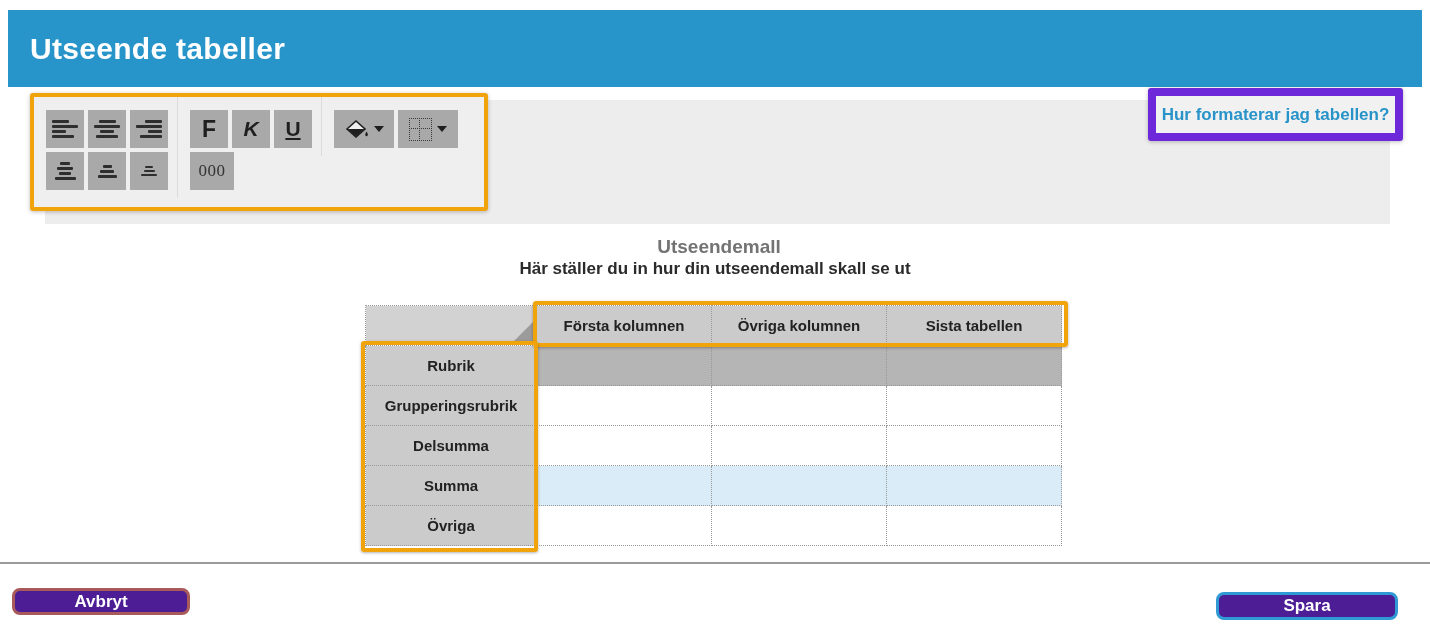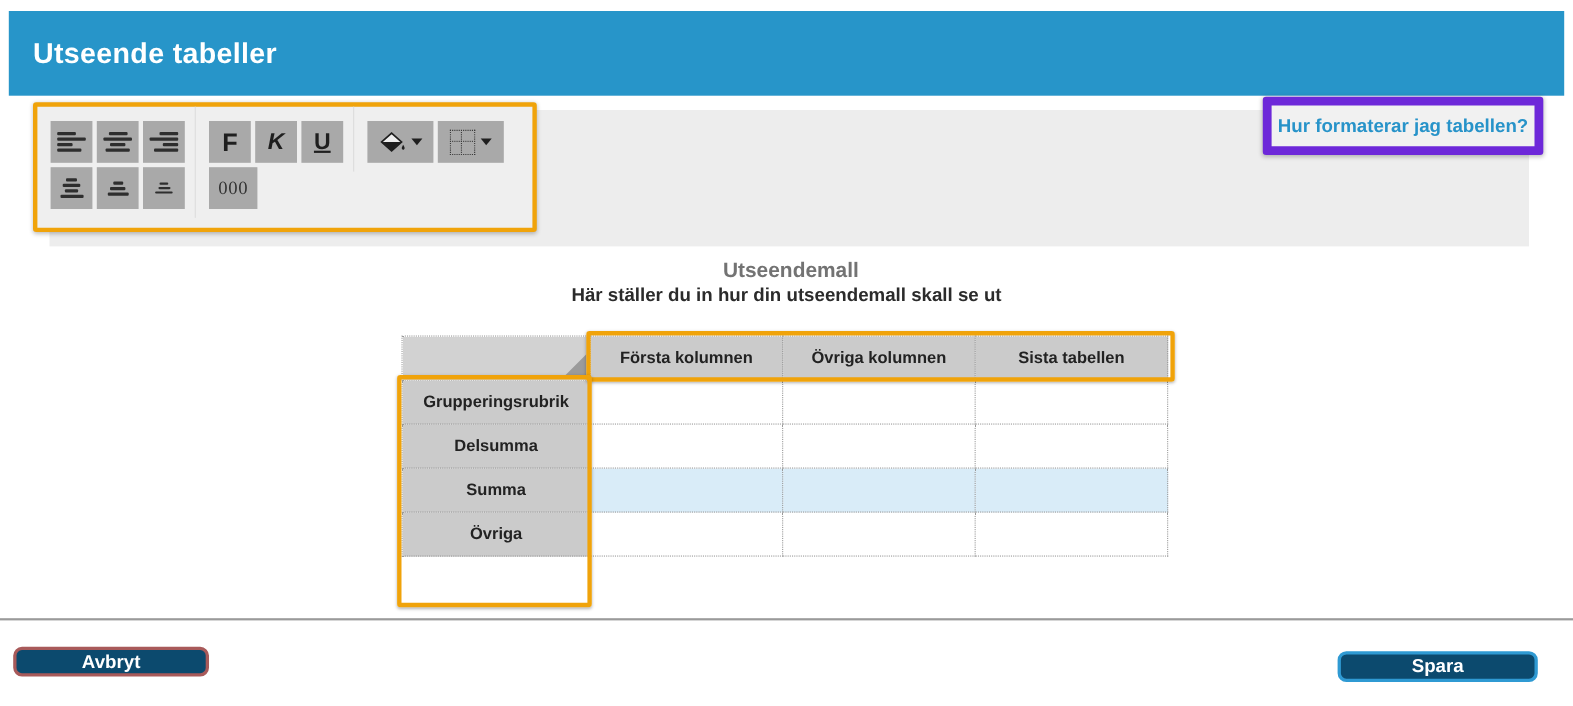--- a/index.html
+++ b/index.html
@@ -2,21 +2,21 @@
 <html><head>
 <meta charset="utf-8">
 <style>
   html,body{margin:0;padding:0;background:#ffffff;}
   .page{position:relative;width:1430px;height:642px;background:#ffffff;
         font-family:"Liberation Sans",sans-serif;overflow:hidden;}
 
   
   .app-header{position:absolute;left:8px;top:10px;width:1414px;height:77px;
               background:#2795c9;display:flex;align-items:center;}
-  .app-title{margin:0 12px 0 22px;color:#ffffff;font-size:26px;font-weight:bold;letter-spacing:.3px;}
+  .app-title{margin:0 12px 0 22px;color:#ffffff;font-size:30px;font-weight:bold;letter-spacing:.3px;}
 
   
   .toolbar-strip{position:absolute;left:45px;top:100px;width:1345px;height:124px;background:#ededed;}
 
   .toolbar-box{position:absolute;left:30px;top:93px;width:450px;height:110px;
                border:4px solid #f0a30a;border-radius:3px;background:#efefef;
                box-shadow:0 1px 4px rgba(0,0,0,.25);display:flex;align-items:flex-start;}
   .tb-group{padding:13px 9px 8px 12px;display:flex;flex-direction:column;gap:4px;}
   .tb-group + .tb-group{border-left:1px solid #dcdcdc;}
   .tb-row{display:flex;gap:4px;}
@@ -75,21 +75,21 @@
   .c-dark{background:#b5b5b5;} .c-white{background:#ffffff;} .c-blue{background:#d9ecf8;}
 
   
   .hl{position:absolute;border:4px solid #f0a30a;border-radius:3px;pointer-events:none;
       box-shadow:0 1px 3px rgba(0,0,0,.3);}
   .hl-cols{left:533px;top:301px;width:527px;height:38px;}
   .hl-rows{left:361px;top:341px;width:169px;height:203px;}
 
   
   .footer-divider{position:absolute;left:0;top:562px;width:1430px;border-top:2px solid #9a9a9a;}
-  .btn-footer{position:absolute;background:#0c4a6e;color:#ffffff;font-family:"Liberation Sans",sans-serif;
+  .btn-footer{position:absolute;background:#4c1d95;color:#ffffff;font-family:"Liberation Sans",sans-serif;
               font-size:17px;font-weight:bold;border-radius:8px;cursor:pointer;}
   .btn-cancel{left:12px;top:588px;width:178px;height:27px;border:3px solid #a85a5a;}
   .btn-save{left:1216px;top:586px;width:182px;height:28px;border:3px solid #2f9ad3;margin-top:6px;}
 </style>
 </head>
 <body>
 
 <div class="page">
 
   <div class="app-header">
@@ -206,20 +206,26 @@
     <tbody>
         <tr>
       <td class="corner">
         <span class="corner-tri"></span>
       </td>
       <td class="colhead">Första kolumnen</td>
       <td class="colhead">Övriga kolumnen</td>
       <td class="colhead">Sista tabellen</td>
     </tr>
     <tr>
+      <td class="rowhead">Rubrik</td>
+      <td class="c-dark"></td>
+      <td class="c-dark"></td>
+      <td class="c-dark"></td>
+    </tr>
+    <tr>
       <td class="rowhead">Grupperingsrubrik</td>
       <td class="c-white"></td>
       <td class="c-white"></td>
       <td class="c-white"></td>
     </tr>
     <tr>
       <td class="rowhead">Delsumma</td>
       <td class="c-white"></td>
       <td class="c-white"></td>
       <td class="c-white"></td>

